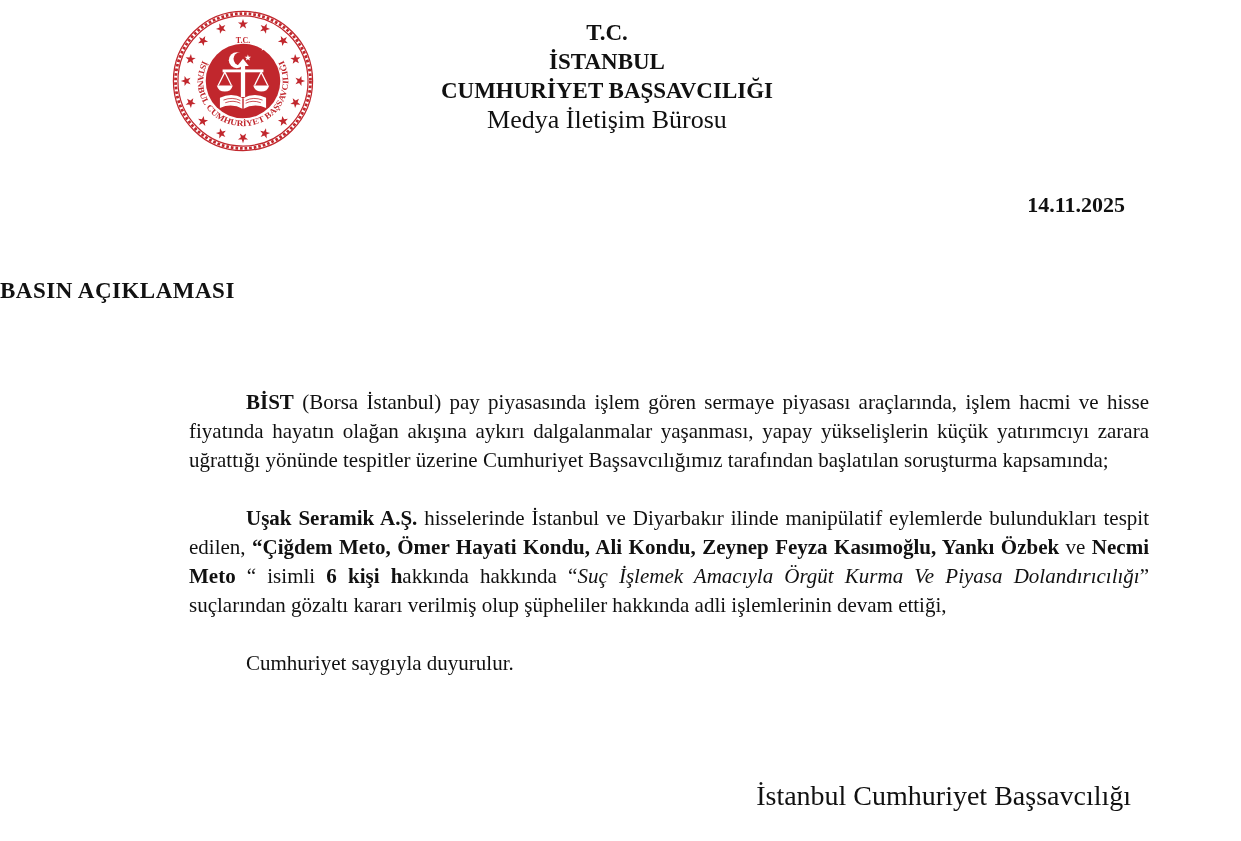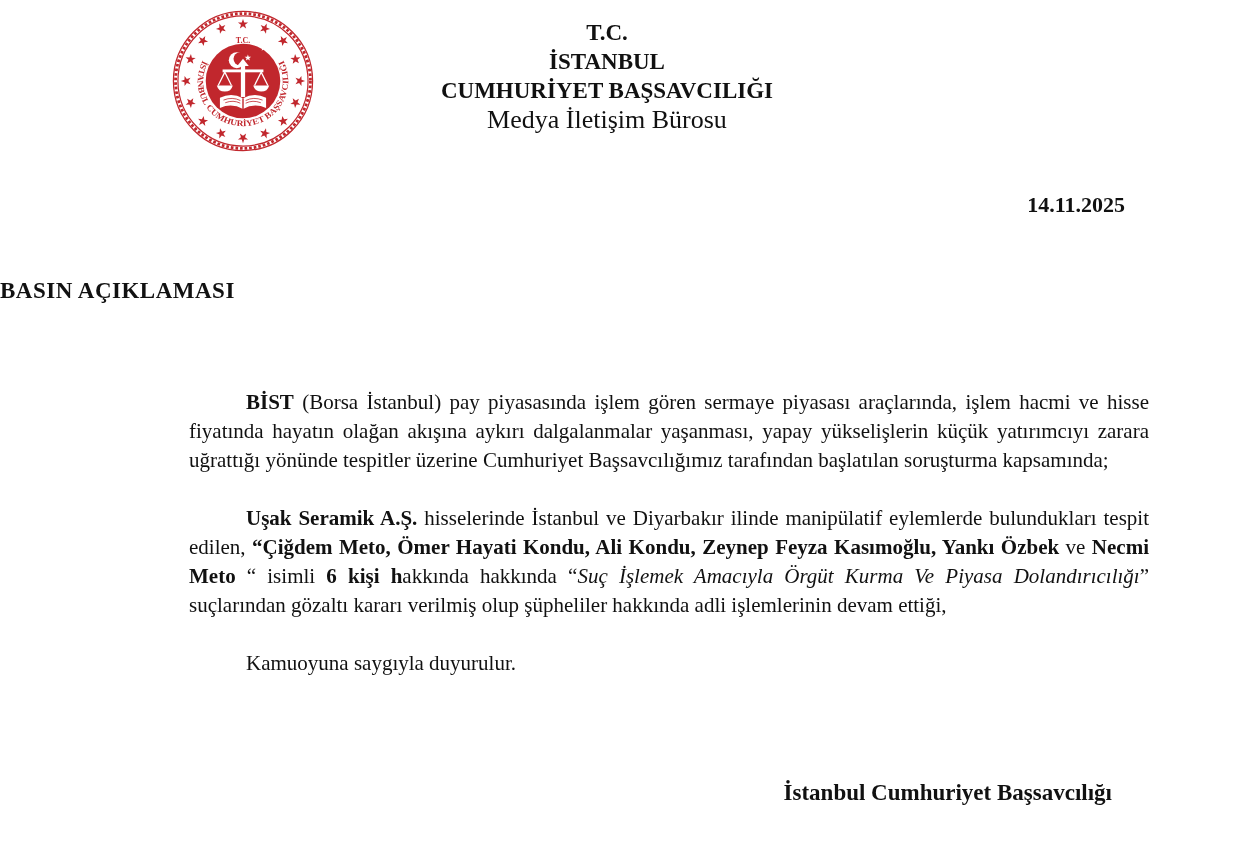--- a/index.html
+++ b/index.html
@@ -58,23 +58,23 @@
     margin-left: 24px;
   }
   .doc-body p {
     margin: 0 0 29px 0;
     text-indent: 57px;
   }
   .doc-body .closing { text-align: left; }
   .signature {
     position: absolute;
     top: 780px;
-    right: 129px;
-    font-size: 23px;
-    font-weight: bold;
+    right: 110px;
+    font-size: 28px;
+    font-weight: normal;
   }
   .run-b { font-weight: bold; }
   .run-i { font-style: italic; }
 </style>
 </head>
 <body>
 
 <div class="page">
 
   <svg class="seal" viewBox="0 0 160 160" aria-hidden="true">
@@ -149,18 +149,18 @@
     <div class="lh-regular">Medya İletişim Bürosu</div>
   </div>
 
   <div class="doc-date">14.11.2025</div>
 
   <h1 class="doc-title">BASIN AÇIKLAMASI</h1>
 
   <div class="doc-body">
     <p><span class="run-b">BİST</span><span> (Borsa İstanbul) pay piyasasında işlem gören sermaye piyasası araçlarında, işlem hacmi ve hisse fiyatında hayatın olağan akışına aykırı dalgalanmalar yaşanması, yapay yükselişlerin küçük yatırımcıyı zarara uğrattığı yönünde tespitler üzerine Cumhuriyet Başsavcılığımız tarafından başlatılan soruşturma kapsamında;</span></p>
     <p><span class="run-b">Uşak Seramik A.Ş.</span><span> hisselerinde İstanbul ve Diyarbakır ilinde manipülatif eylemlerde bulundukları tespit edilen, </span><span class="run-b">“Çiğdem Meto, Ömer Hayati Kondu, Ali Kondu, Zeynep Feyza Kasımoğlu, Yankı Özbek</span><span> ve </span><span class="run-b">Necmi Meto</span><span> “ isimli </span><span class="run-b">6 kişi h</span><span>akkında hakkında  “</span><span class="run-i">Suç İşlemek Amacıyla Örgüt Kurma Ve Piyasa Dolandırıcılığı</span><span>” suçlarından gözaltı kararı verilmiş olup şüpheliler hakkında adli işlemlerinin devam ettiği,</span></p>
-    <p class="closing">Kamuoyuna saygıyla duyurulur.</p>
+    <p class="closing">Cumhuriyet saygıyla duyurulur.</p>
   </div>
 
   <div class="signature">İstanbul Cumhuriyet Başsavcılığı</div>
 
 </div>
 
 </body></html>

